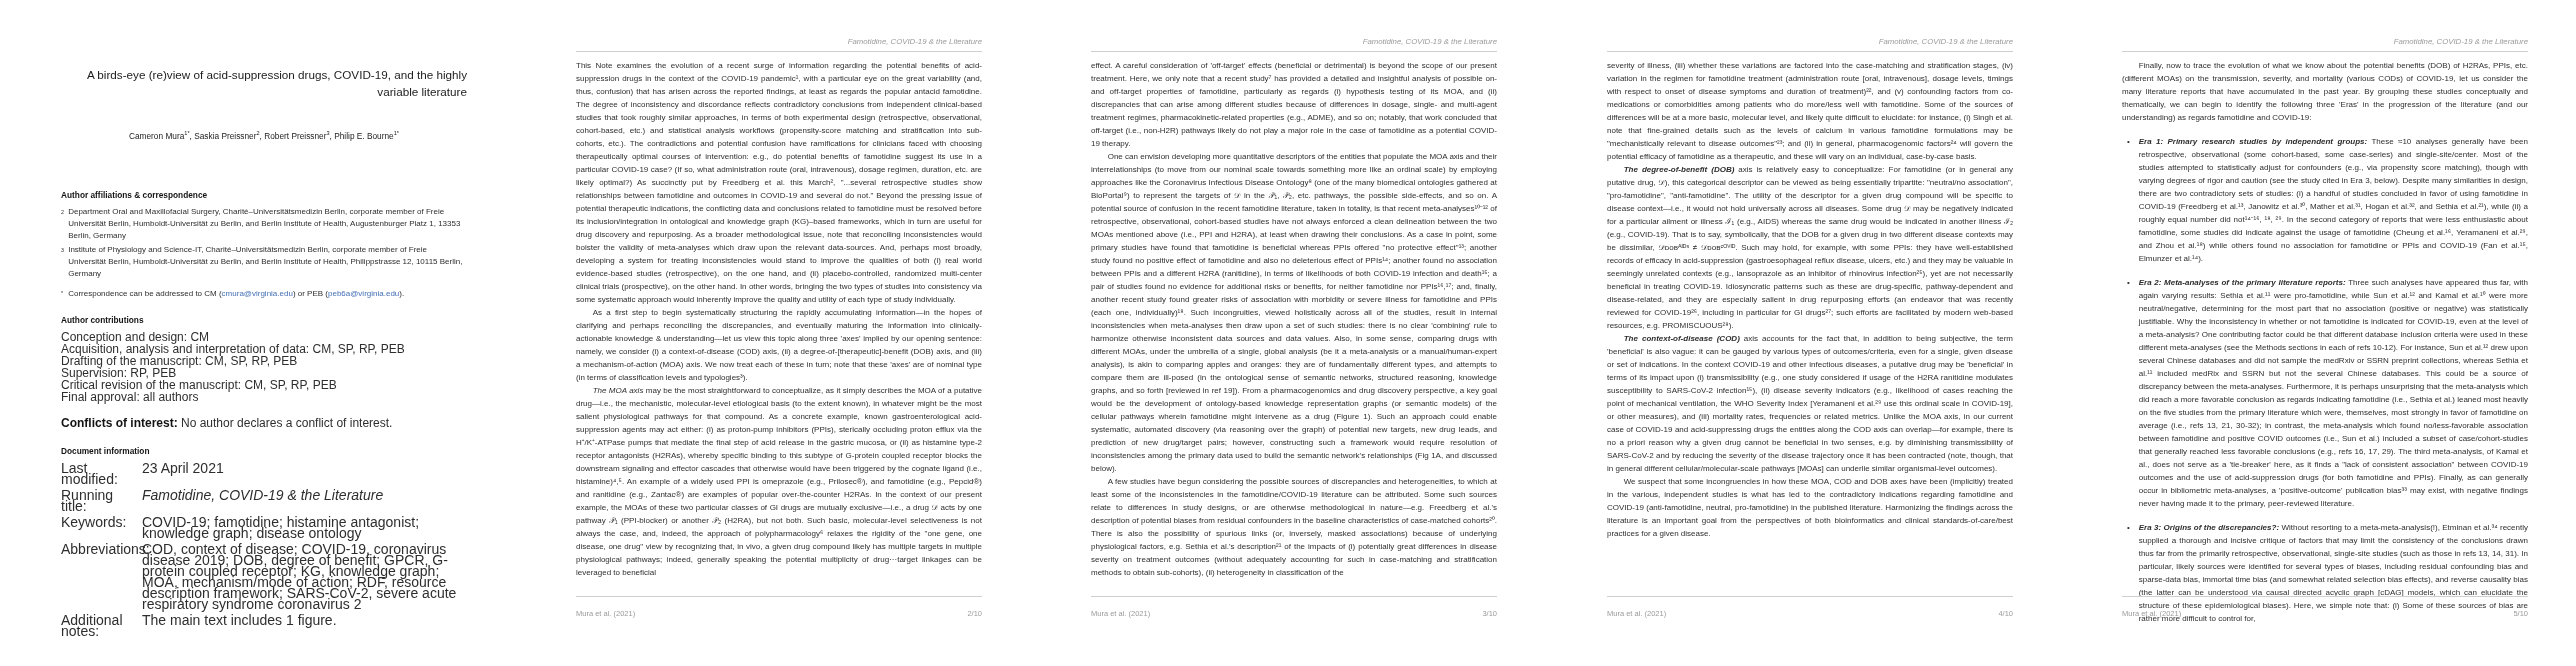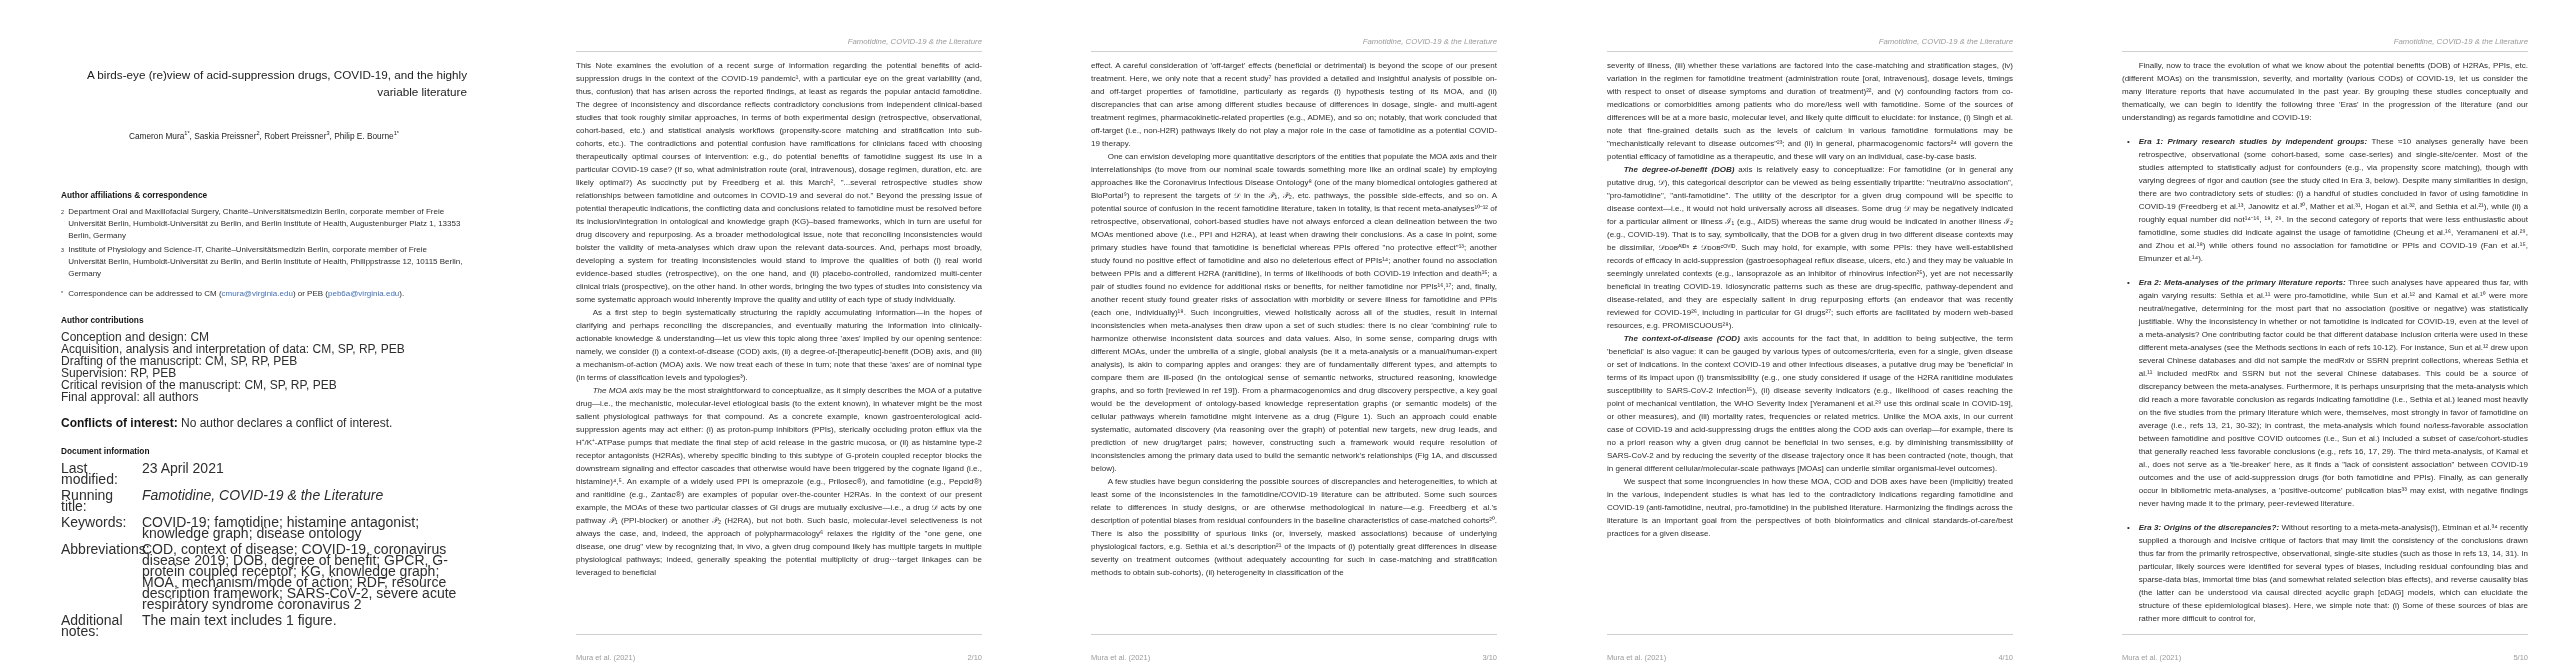--- a/index.html
+++ b/index.html
@@ -16,21 +16,21 @@
     font-size:7.8px;line-height:11px;padding-bottom:4.4px;border-bottom:0.8px solid var(--rule);}
   .page-body{top:59px;height:574px;overflow:hidden;font-size:8px;line-height:13px;
     text-align:justify;color:var(--body-text);}
   .page-body > * + *{margin-top:11px;}
   .para{margin:0;}
   .indent{text-indent:16.7px;}
   .bullet{position:relative;padding-left:16.7px;}
   .bullet::before{content:"\2022";position:absolute;left:5px;top:0;color:var(--body-text);}
   .lead-bi{font-weight:bold;font-style:italic;}
   .lead-i{font-style:italic;}
-  .page-footer{top:634px;border-top:0.8px solid var(--rule);padding-top:18px;display:flex;
+  .page-footer{top:596px;border-top:0.8px solid var(--rule);padding-top:12px;display:flex;
     justify-content:space-between;color:var(--muted);font-size:7.5px;line-height:9.4px;}
 
   
   .p1-title{margin:66px 0 0;font-size:11.7px;line-height:17px;font-weight:400;
     text-align:right;color:#1c1c1c;}
   .p1-authors{margin-top:30px;text-align:center;font-size:8.3px;color:#222;}
   .p1-authors sup{font-size:5.6px;}
   .p1-h{margin-top:49px;margin-bottom:0;font-size:8.3px;font-weight:700;color:var(--heading);}
   .p1-h.tight{margin-top:15.6px;}
   .aff-list{margin-top:6.7px;}

